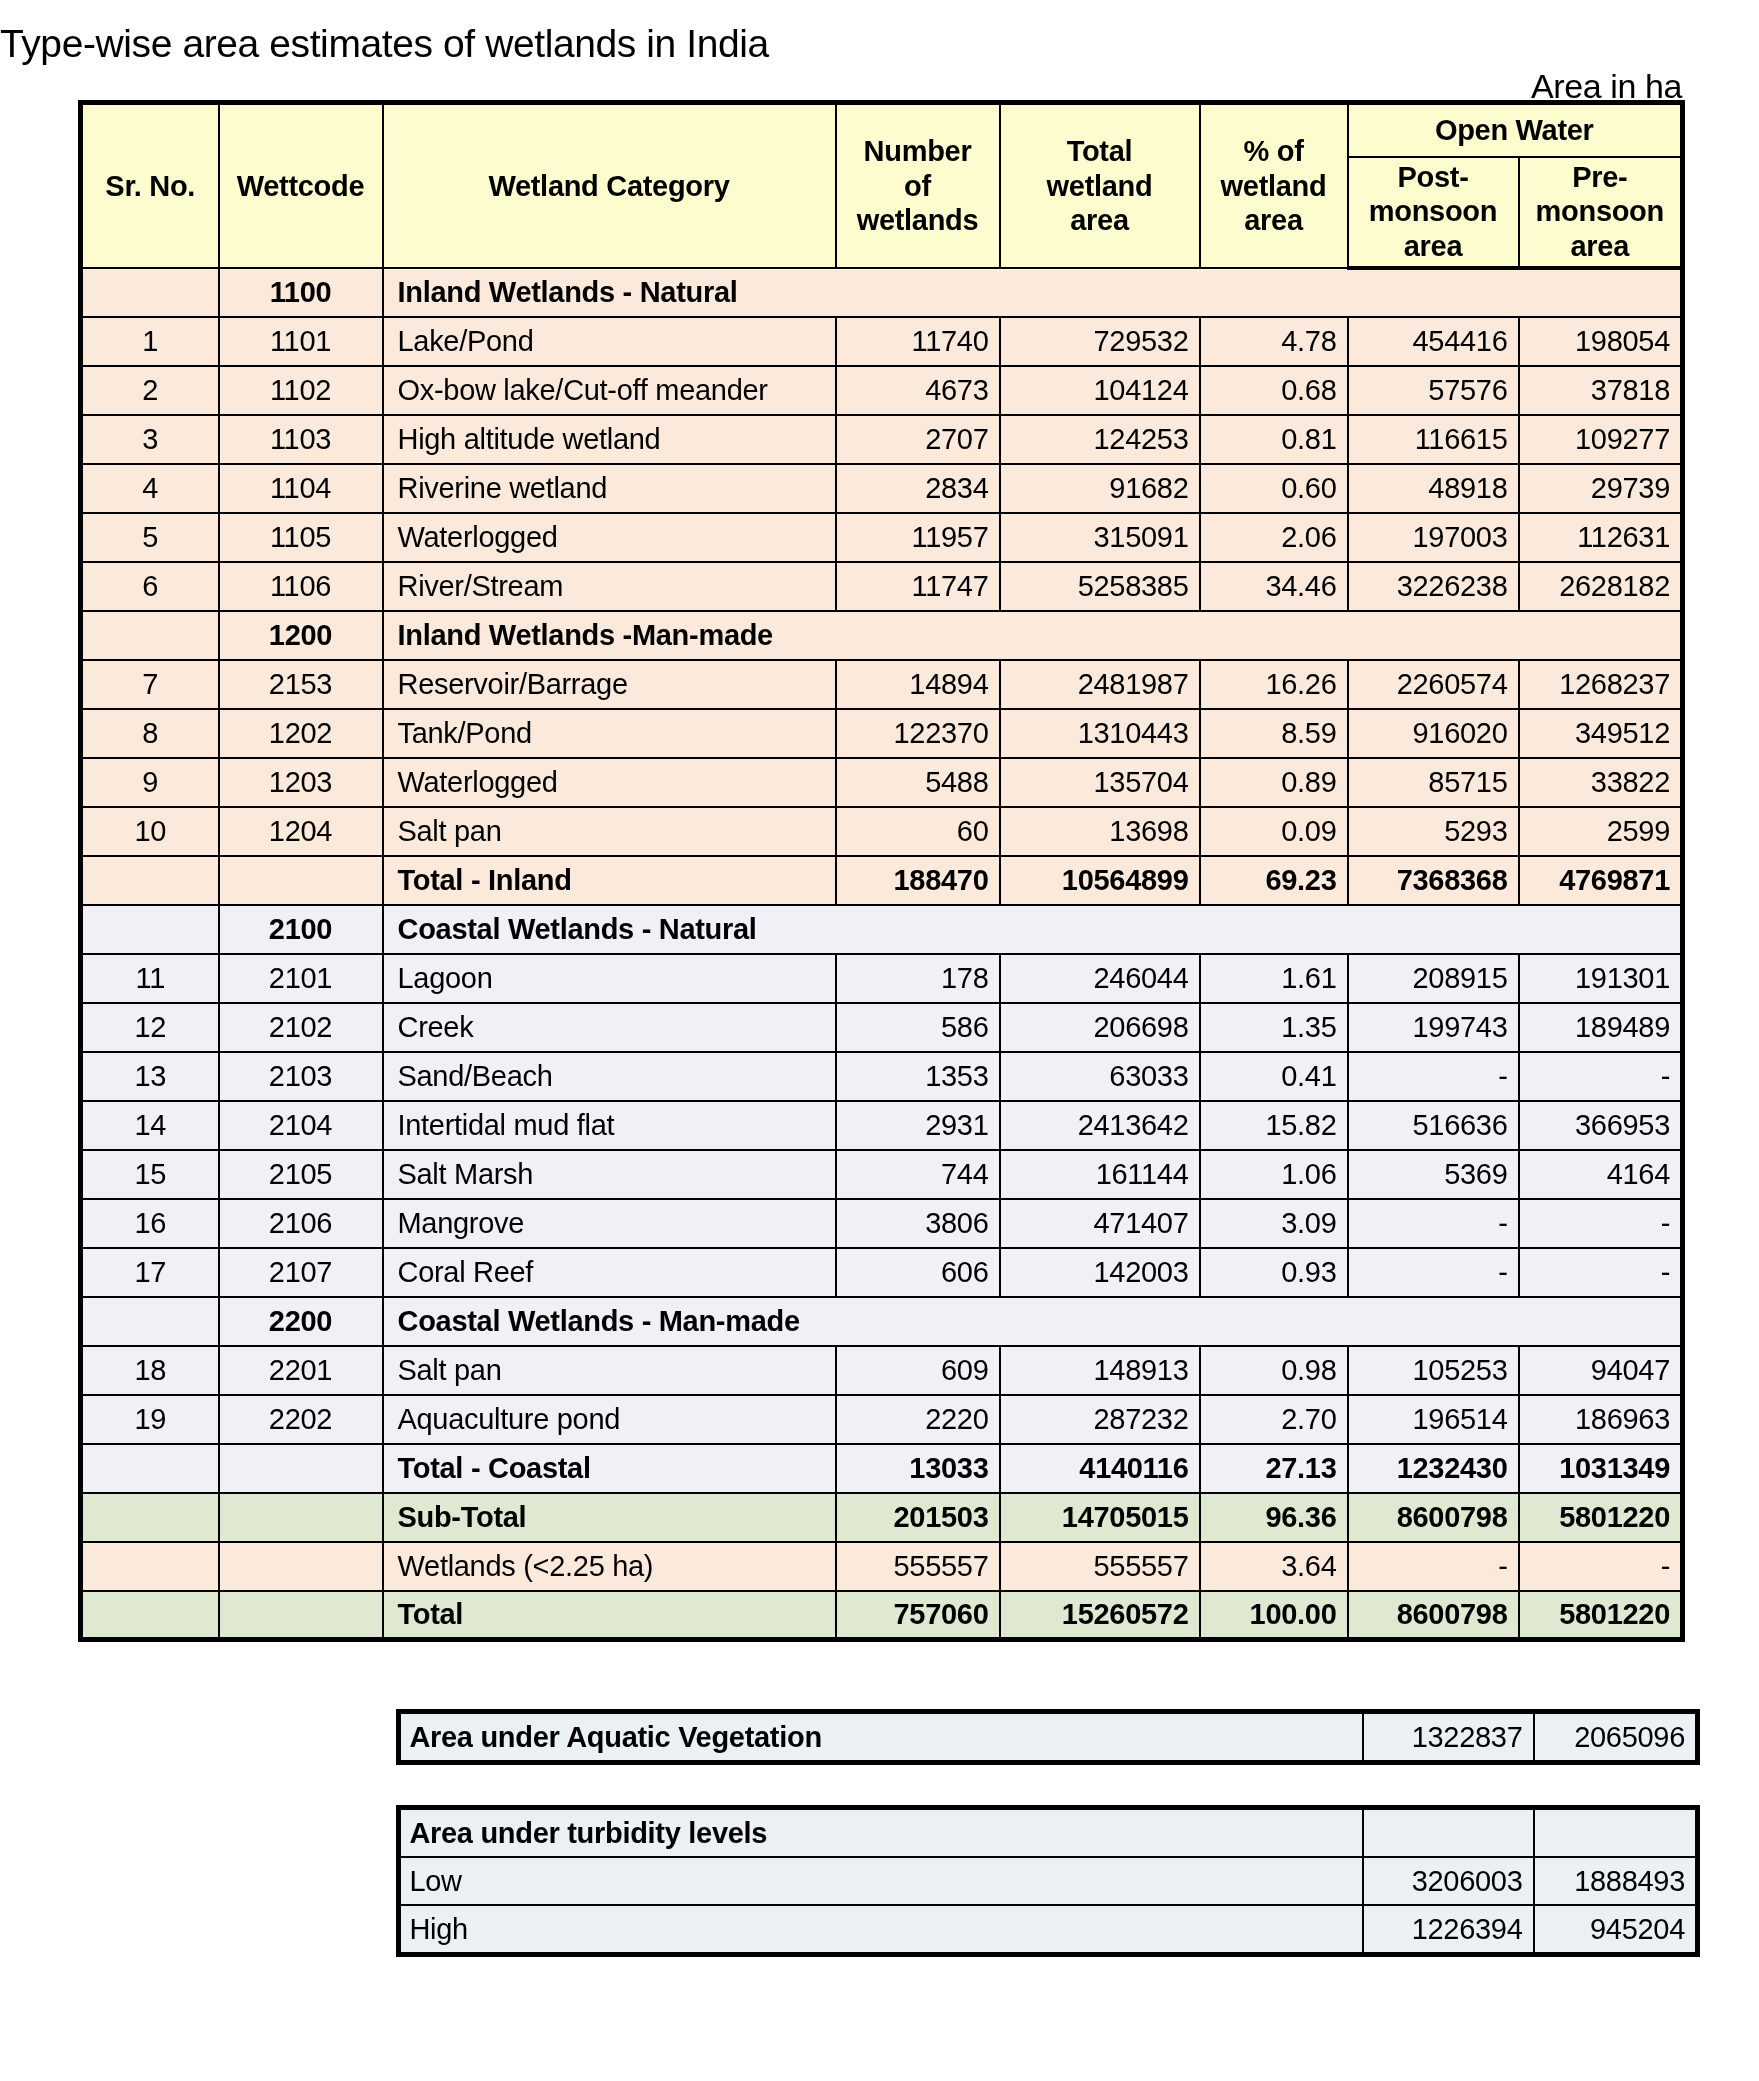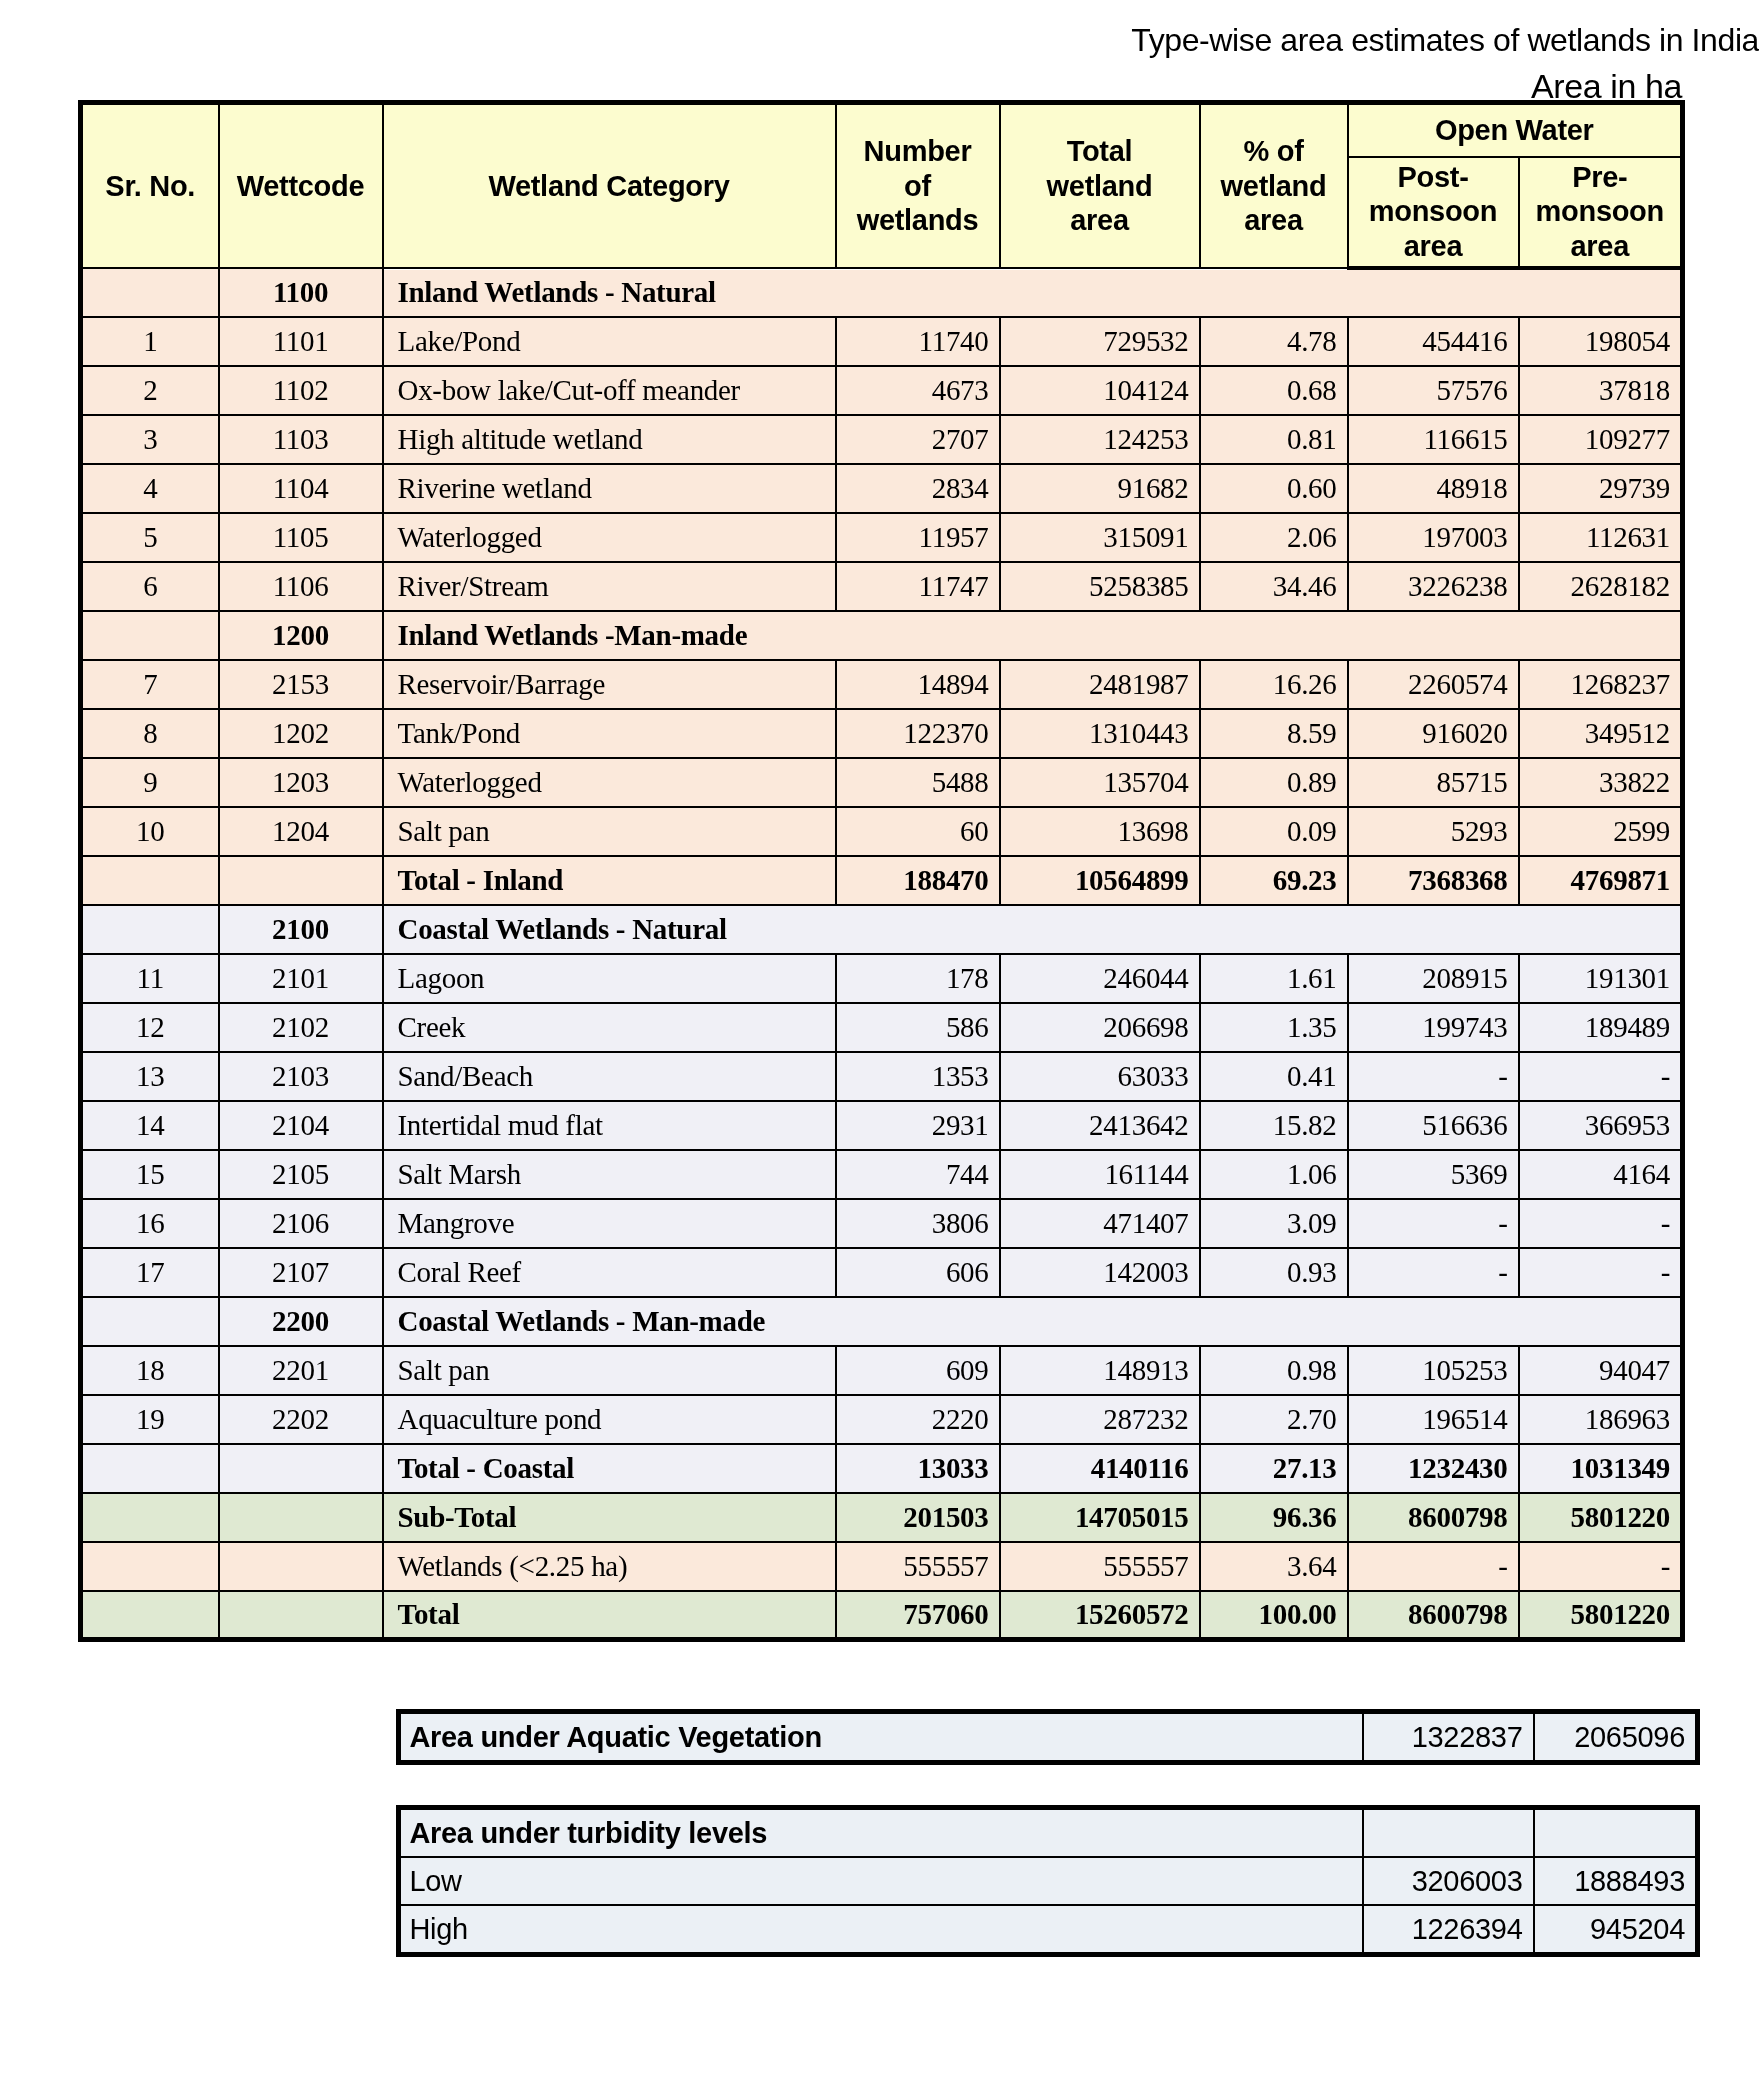--- a/index.html
+++ b/index.html
@@ -10,42 +10,42 @@
     --info:#EBF0F5;
     --line:#000000;
     --ink:#000000;
   }
   html,body{margin:0;padding:0;}
   body{
     width:1759px;height:2081px;position:relative;background:#ffffff;
     font-family:"Liberation Sans", sans-serif;color:var(--ink);
   }
   .title{
-    position:absolute;top:22px;left:0;width:100%;text-align:right;
-    font-size:32px;letter-spacing:-0.4px;
+    position:absolute;top:22px;left:0;width:100%;text-align:left;
+    font-size:39px;letter-spacing:-0.4px;
   }
   .unit-note{
     position:absolute;top:67px;right:77px;font-size:34px;letter-spacing:-0.4px;
   }
   table{border-collapse:collapse;table-layout:fixed;}
   table.main{position:absolute;top:100px;left:78px;width:1601px;border:5px solid var(--line);}
   table.sub{position:absolute;left:396px;width:1300px;border:5px solid var(--line);}
   table.aquatic{top:1709px;}
   table.turbidity{top:1805px;}
   th,td{
     border:2.5px solid var(--line);font-size:29px;letter-spacing:-0.3px;
     padding:0 8.4px;overflow:hidden;vertical-align:middle;
   }
   th{
     background:var(--header-bg);font-weight:bold;text-align:center;
     white-space:pre-line;line-height:1.18;padding:0 3.4px;
   }
   tr.hdr-top{height:54px;}
   tr.hdr-bottom{height:111px;}
-  tr.body-row{height:49px;font-family:Liberation Serif, serif;}
+  tr.body-row{height:49px;}
   tr.hdr-sep th{border-bottom-width:4.2px;}
   td.c-sr,td.c-code{text-align:center;}
   td.c-cat{text-align:left;padding-left:14px;white-space:nowrap;}
   td.num{text-align:right;padding-right:10px;white-space:nowrap;}
   tr.bold td{font-weight:bold;}
   tr.peach td{background:var(--peach);}
   tr.lav td{background:var(--lav);}
   tr.green td{background:var(--green);}
   tr.info td{background:var(--info);}
   table.sub td{height:46px;}

